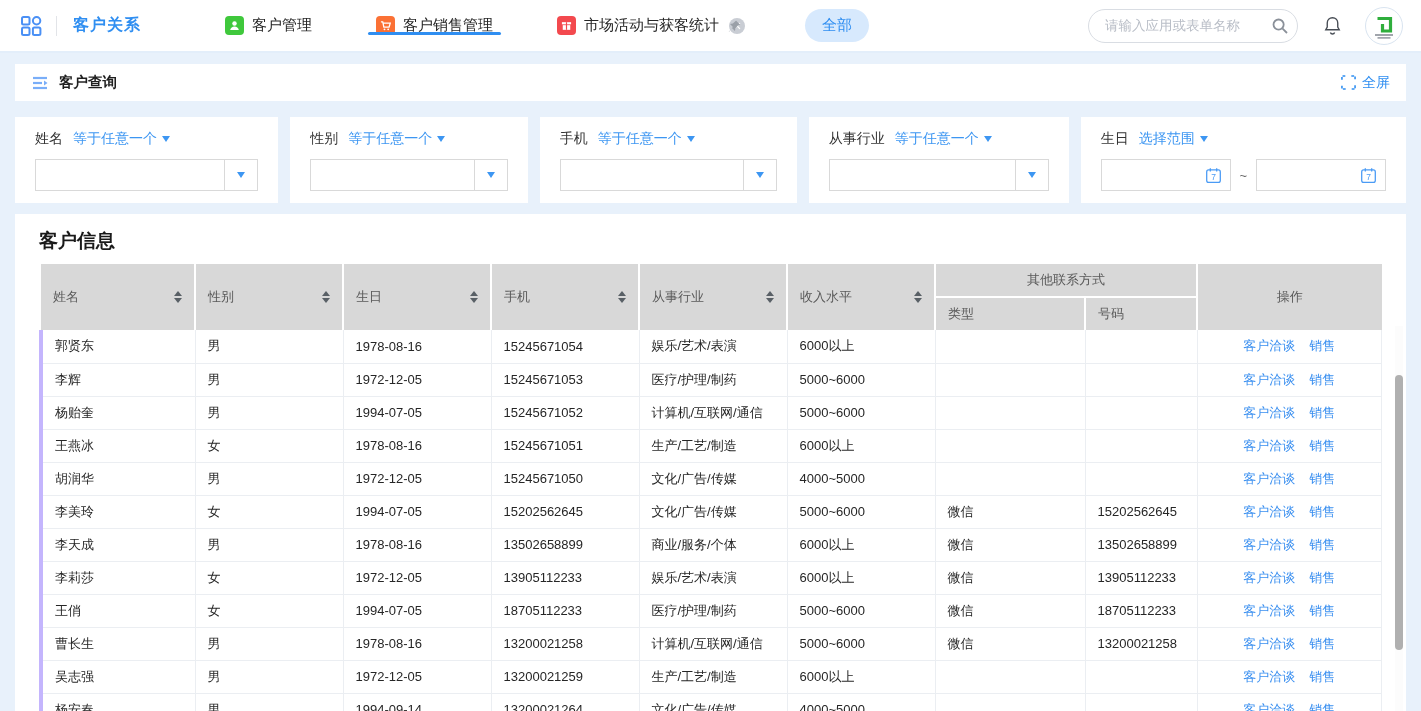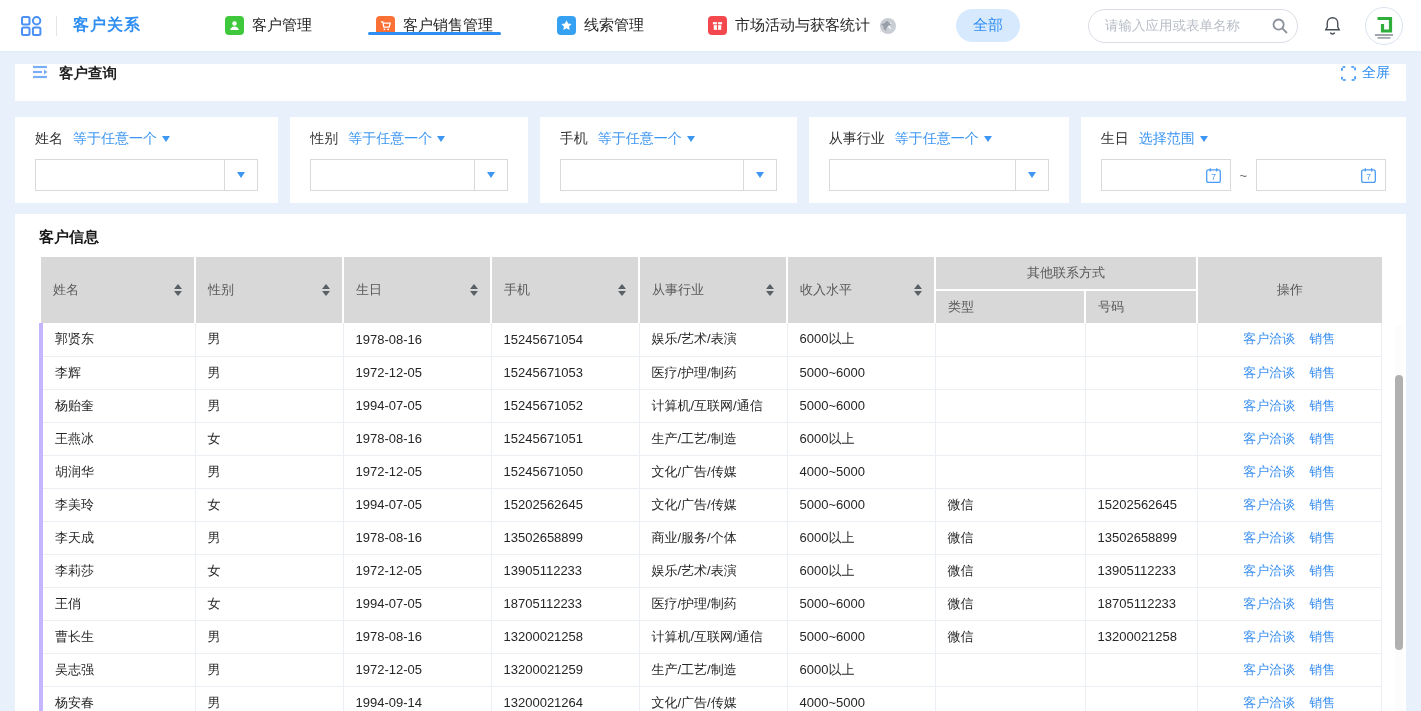--- a/index.html
+++ b/index.html
@@ -31,21 +31,21 @@
   .searchbox input { border:none; outline:none; flex:1; font-size:13.5px;
     color:#333; background:transparent; font-family:Liberation Serif, serif; }
   .searchbox input::placeholder { color:#b9bec7; }
   .bell { margin:0 22px 0 24px; cursor:pointer; display:flex; }
   .logo { width:38px; height:38px; border-radius:50%; border:1px solid #d9e4f0;
     background:#fff; display:flex; flex-direction:column; align-items:center;
     justify-content:center; overflow:hidden; }
 
   
   .titlebar { margin:11px 15px 16px; height:37px; background:#fff; display:flex;
-    align-items:flex-start; padding:0 16px; }
+    align-items:center; padding:0 16px; }
   .titlebar .t-ico { display:flex; margin-right:10px; cursor:pointer; }
   .page-title { font-size:14.5px; color:#1f1f1f; font-weight:bold; }
   .fullscreen { margin-left:auto; display:flex; align-items:center; gap:6px;
     color:#2f8ef1; font-size:14px; cursor:pointer; }
 
   
   .filters { margin:11px 15px 0; display:flex; gap:12px; height:86px; }
   .fcard { background:#fff; padding:13px 20px; }
   .fcard.f1{flex:2.59;} .fcard.f2{flex:2.29;} .fcard.f3{flex:2.52;}
   .fcard.f4{flex:2.55;} .fcard.f5{flex:3.31;}
@@ -60,21 +60,21 @@
   .select-text { flex:1; }
   .select-arrow { width:33px; border-left:1px solid #d9d9d9; display:flex;
     align-items:center; justify-content:center; }
   .date-box { flex:1; height:32px; border:1px solid #d9d9d9; background:#fff;
     display:flex; align-items:center; justify-content:flex-end; padding-right:8px; cursor:text; }
   .tilde { margin:0 9px; color:#666; font-size:13px; }
 
   
   .panel { position:relative; margin:11px 15px 0; background:#fff;
     padding:14px 24px 0; height:502px; overflow:hidden; }
-  .tbl-title { font-size:15px; font-weight:bold; color:#1a1a1a; }
+  .tbl-title { font-size:19px; font-weight:bold; color:#1a1a1a; }
   table { margin-top:10px; width:100%; border-collapse:collapse; table-layout:fixed; }
   thead th { background:#d8d8d8; color:#595959; font-weight:normal; font-size:13px;
     text-align:left; padding:0 12px; height:33px; border-left:2px solid #fff; }
   thead tr:first-child th:first-child { border-left:none; }
   th.group-th { text-align:center; border-bottom:2px solid #fff; }
   th.center { text-align:center; }
   .th-inner { display:flex; align-items:center; justify-content:space-between; }
   .sort { display:inline-flex; flex-direction:column; gap:2.5px; cursor:pointer; }
   .sort i { display:block; width:0; height:0; border-left:4.5px solid transparent;
     border-right:4.5px solid transparent; }
@@ -118,28 +118,20 @@
     </div>
     <div class="tab active">
       <span class="tab-ico" style="background:#fb7135">
         <svg width="15" height="15" viewBox="0 0 18 18" fill="none" stroke="#fff" stroke-width="1.5">
             <path d="M3.5 4.5h2.2l1.3 6.3h6.3l1.4-4.6H6.2"></path>
             <circle cx="7.8" cy="13.6" r="1.1" fill="#fff" stroke="none"></circle>
             <circle cx="12.2" cy="13.6" r="1.1" fill="#fff" stroke="none"></circle>
           </svg>
       </span>
       <span>客户销售管理</span>
-    </div>
-    <div class="tab">
-      <span class="tab-ico" style="background:#36a0f2">
-        <svg width="15" height="15" viewBox="0 0 18 18">
-            <path d="M9 2.8l1.9 3.8 4.2.6-3 3 .7 4.2L9 12.4l-3.8 2 .7-4.2-3-3 4.2-.6z" fill="#fff"></path>
-          </svg>
-      </span>
-      <span>线索管理</span>
     </div>
     <div class="tab">
       <span class="pin">
         <svg width="13" height="13" viewBox="0 0 13 13" fill="#9aa0a8">
             <path d="M8.2.8l4 4-2.3.6L7.5 8.2 6.9 11 4 8.1 1 12l-.2-.2L4.9 7 2 4.1 4.8 3.5 7.6 1.1z"></path>
           </svg>
       </span>
       <span class="tab-ico" style="background:#f3494e">
         <svg width="15" height="15" viewBox="0 0 18 18">
             <rect x="3.5" y="5" width="11" height="2.6" fill="#fff"></rect>

